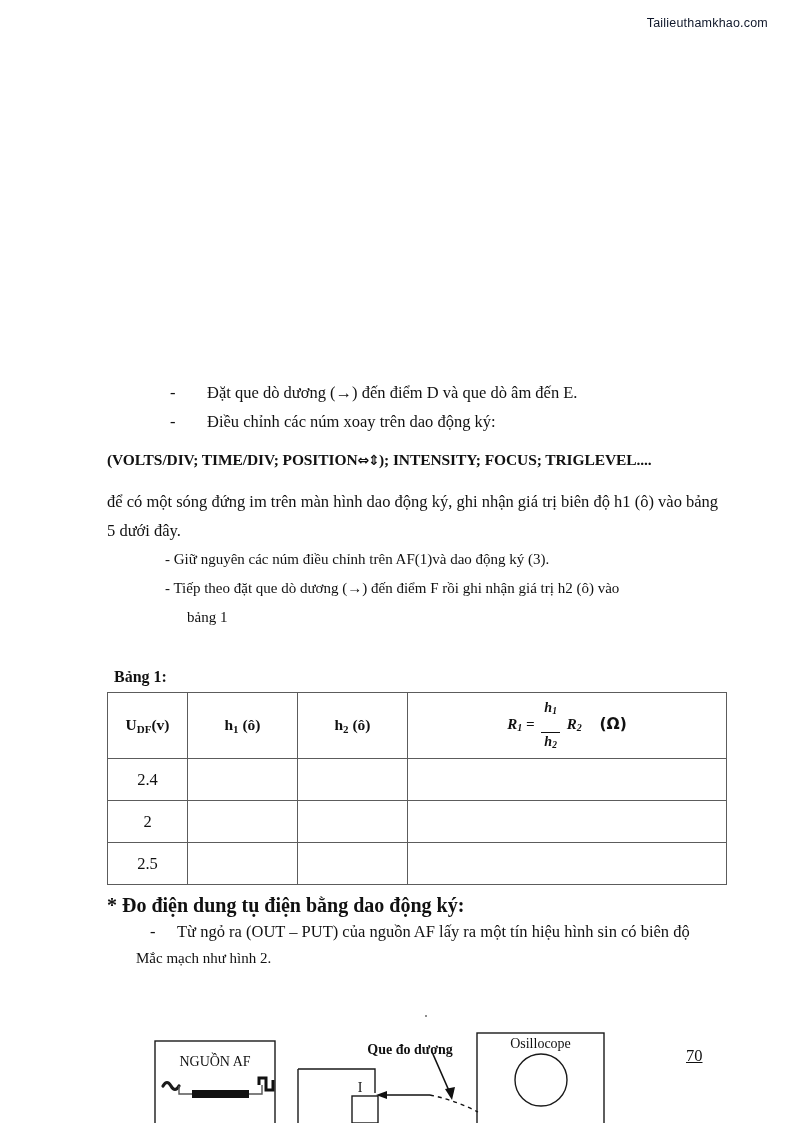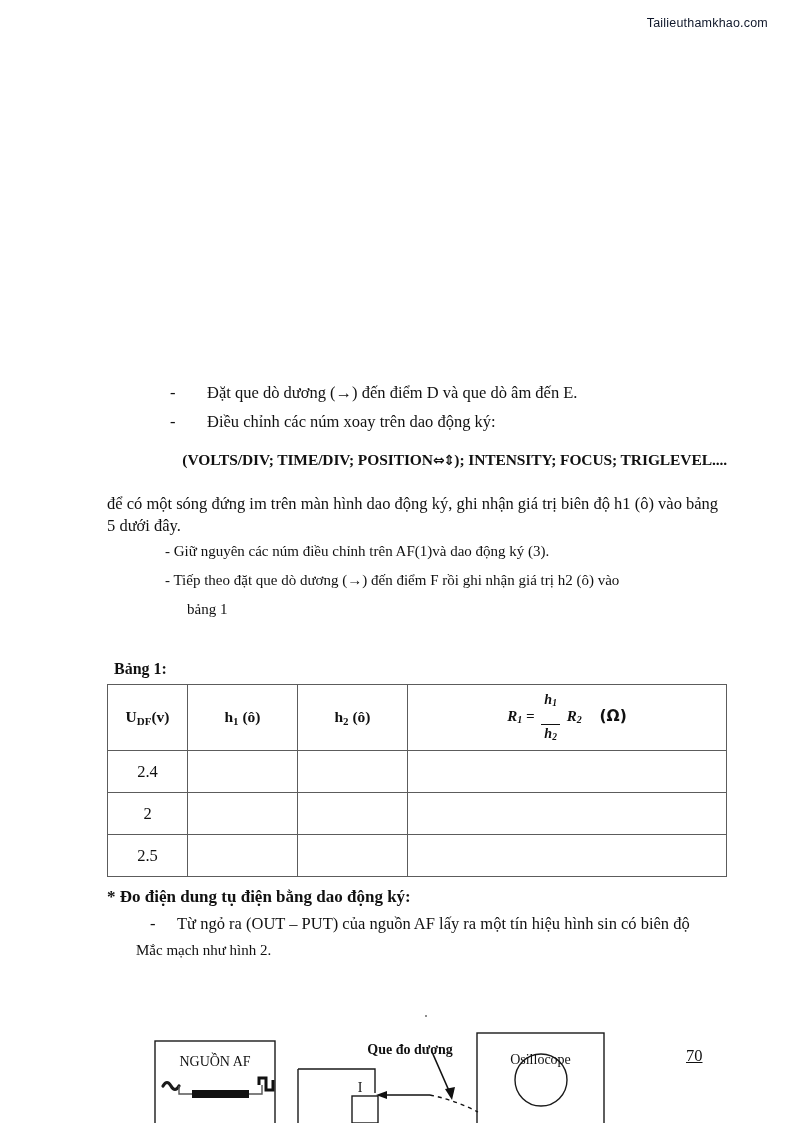--- a/index.html
+++ b/index.html
@@ -61,34 +61,34 @@
     position: absolute;
     left: 63px;
     top: 0;
   }
 
   .bold-center {
     font-weight: bold;
     font-size: 15.5px;
     line-height: 30px;
     margin-top: 9px;
-    text-align: right;
+    text-align: left;
     white-space: nowrap;
     letter-spacing: -0.1px;
   }
   .arrow-pair {
     font-family: "DejaVu Sans", sans-serif;
     font-size: 14px;
     letter-spacing: -1px;
   }
 
   .para {
     font-size: 16.5px;
-    line-height: 22px;
-    margin-top: 18px;
+    line-height: 29px;
+    margin-top: 12px;
   }
 
   .sub-line {
     font-size: 15px;
     line-height: 29px;
     padding-left: 58px;
   }
   .sub-line .cont {
     display: block;
     padding-left: 22px;
@@ -168,21 +168,21 @@
     font-style: normal;
     font-weight: bold;
     font-size: 15.5px;
     margin-left: 14px;
     font-family: "DejaVu Sans", sans-serif;
   }
 
   
   .bold-line {
     font-weight: bold;
-    font-size: 17px;
+    font-size: 20px;
     line-height: 26px;
     margin-top: 7px;
   }
 
   
   .figure {
     position: absolute;
     left: 0;
     top: 1000px;
     width: 794px;
@@ -325,19 +325,19 @@
 
       <path d="M432 52 L450 93" fill="none" stroke="#111" stroke-width="1.6"></path>
       <path d="M452 100 L445 89 L455 87 Z" fill="#111"></path>
 
       <rect x="477" y="1033" width="127" height="128" fill="none" stroke="#1a1a1a" stroke-width="1.4" transform="translate(0,-1000)"></rect>
       <circle cx="541" cy="80" r="26" fill="none" stroke="#1a1a1a" stroke-width="1.4"></circle>
     </svg>
 
     <div class="fig-label" style="left:155px; top:54px; width:120px;">NGUỒN AF</div>
     <div class="fig-label" style="left:355px; top:42px; width:110px;font-weight:bold;">Que đo dương</div>
-    <div class="fig-label" style="left:477px; top:52px; width:127px;">Osillocope</div>
+    <div class="fig-label" style="left:477px; top:36px; width:127px;">Osillocope</div>
     <div class="fig-label" style="left:352px; top:80px; width:16px;">I</div>
   </div>
 
   <div class="page-number">70</div>
 
 </div>
 
 </body></html>

